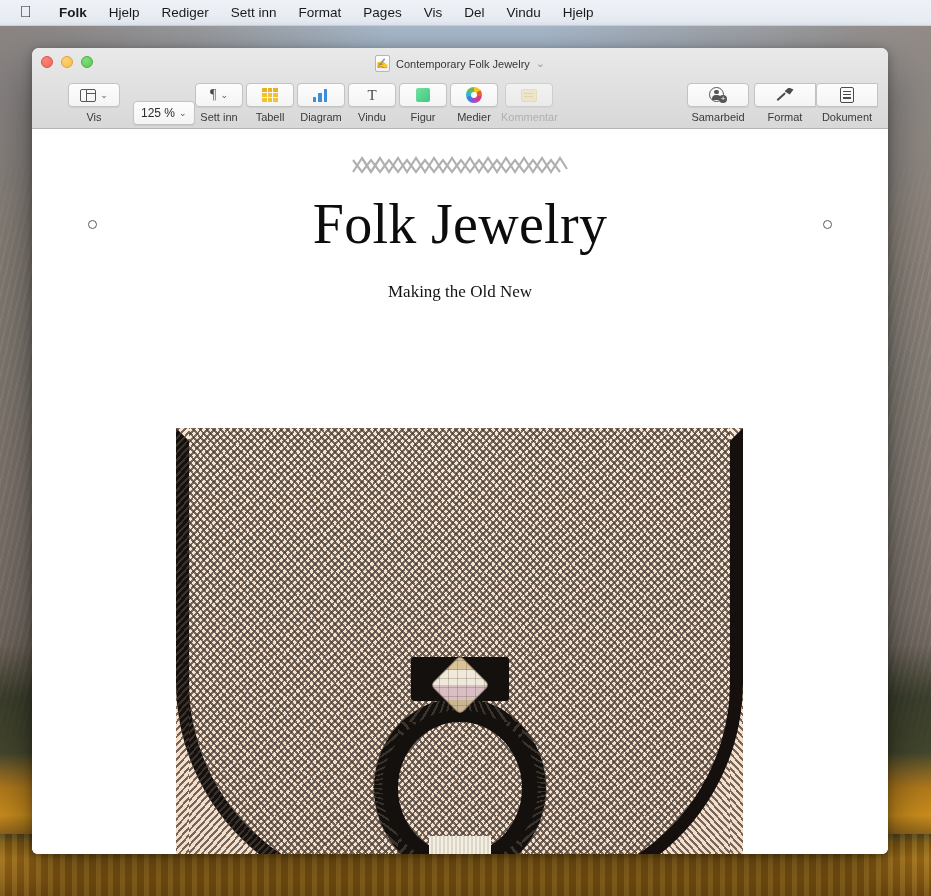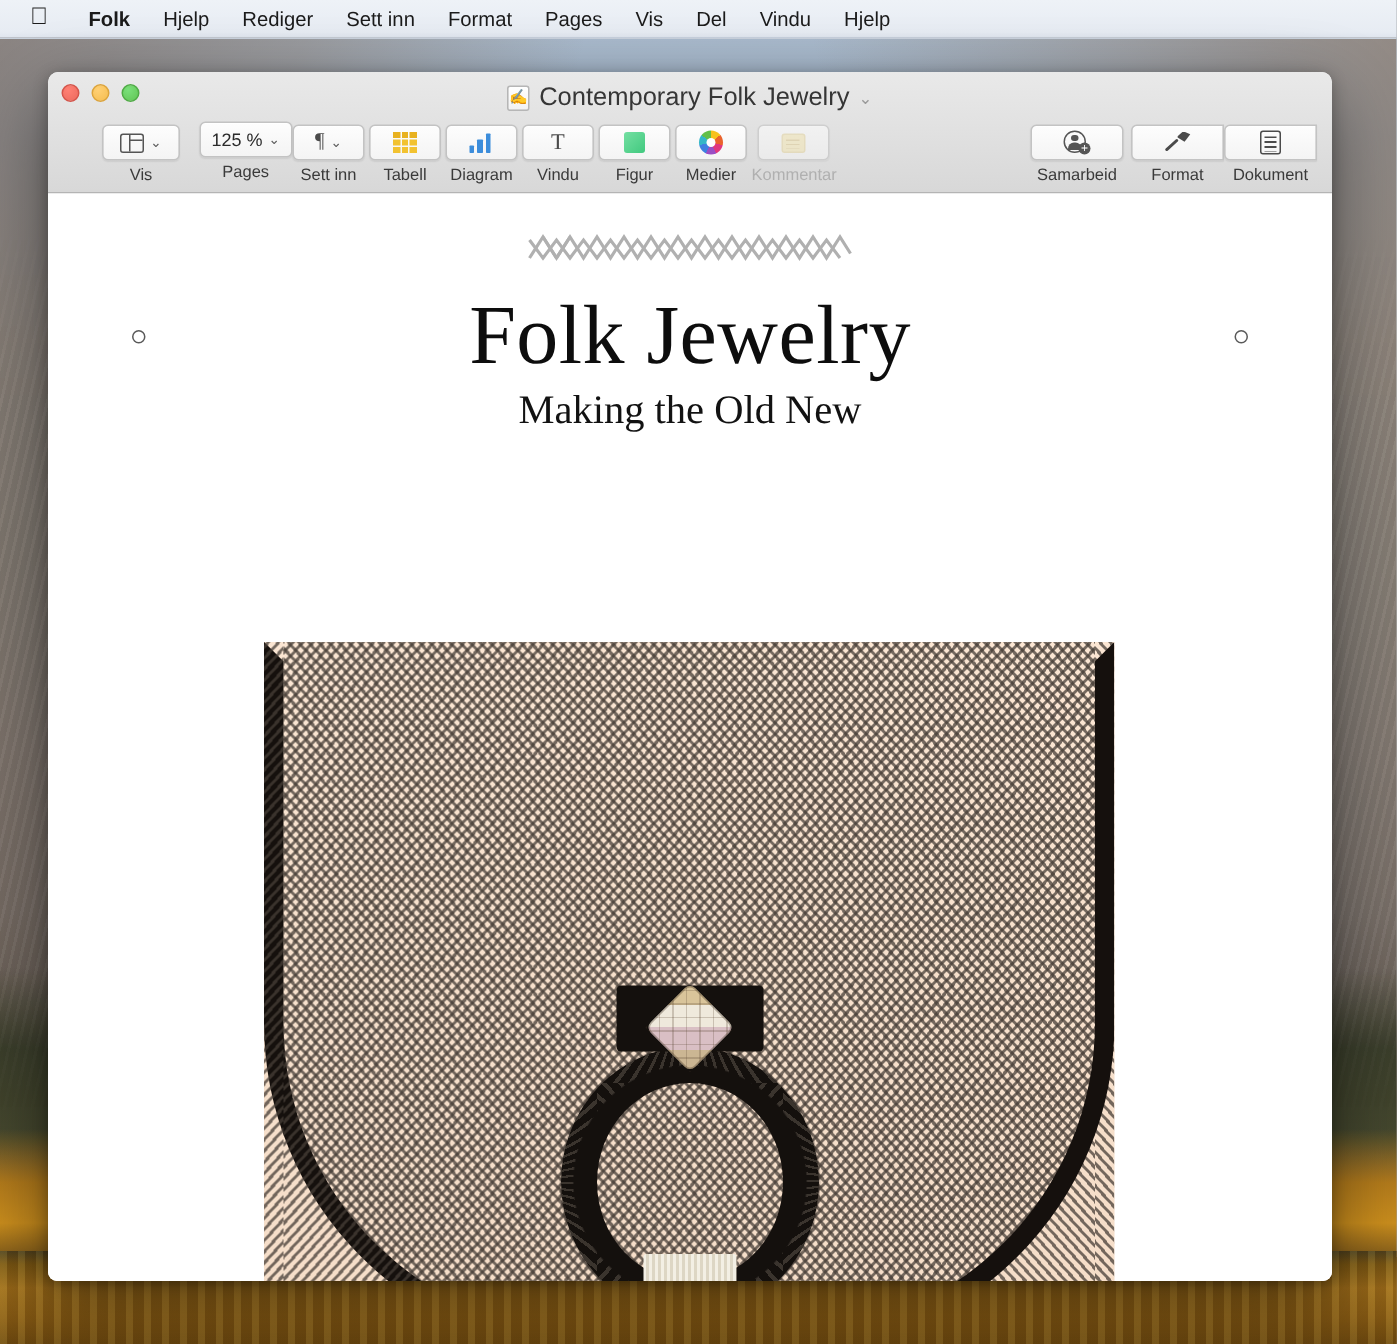--- a/index.html
+++ b/index.html
@@ -126,21 +126,21 @@
   }
   #doc-icon {
     width:15px; height:17px; border-radius:2px;
     background:linear-gradient(to bottom,#ffffff,#f2f2f2);
     border:1px solid #b6b6b6; position:relative; flex:none;
   }
   #doc-icon::after {
     content:"✍"; position:absolute; inset:0;
     font-size:10px; line-height:16px; text-align:center; color:#e8a317;
   }
-  #doc-title { font-size:17px; color:#363636; }
+  #doc-title { font-size:11px; color:#363636; }
   .title-chevron { font-size:11px; color:#9a9a9a; }
 
   
   #toolbar { position:absolute; left:0; right:0; top:32px; height:49px; }
   .tb-group { position:absolute; display:flex; }
   .tb-btn {
     display:flex; flex-direction:column; align-items:center;
     width:auto; cursor:default;
   }
   .tb-ctl {
@@ -224,22 +224,22 @@
   }
   #doc-h1 .line2 { display:block; position:relative; margin-top:18px; }
   .side-ring {
     position:absolute; top:26px; width:9px; height:9px;
     border:1.1px solid #5a5a5a; border-radius:50%;
   }
   .side-ring.l { left:56px; }
   .side-ring.r { right:56px; }
   #doc-sub {
     font-family:"Liberation Serif", serif;
-    font-size:27px; text-align:center; color:#121212;
-    margin-top:4px; font-weight:normal;
+    font-size:17px; text-align:center; color:#121212;
+    margin-top:28px; font-weight:normal;
   }
 
   
   #photo {
     position:absolute; left:144px; top:299px; width:567px; height:auto;
     height:474px;
     background:linear-gradient(to bottom,#fbe6d3 0%, #f7e1cd 40%, #f5ddc8 100%);
     overflow:hidden;
   }
   
@@ -347,21 +347,21 @@
       <div class="tb-group" style="left:36px; top:3px;">
         <div class="tb-btn">
           <div class="tb-ctl" style="min-width:52px;">
             <span class="ico-vis"></span>
             <span class="chev">⌄</span>
           </div>
           <span class="tb-label">Vis</span>
         </div>
       </div>
 
-      <div class="tb-group" style="left:101px; top:1px;">
+      <div class="tb-group" style="left:101px; top:21px;">
         <div class="tb-btn">
           <div class="tb-ctl" style="min-width:60px;">
             <span class="zoom-val">125 %</span>
             <span class="chev">⌄</span>
           </div>
           <span class="tb-label">Pages</span>
         </div>
       </div>
 
       <div class="tb-group" style="left:163px; top:3px;">

